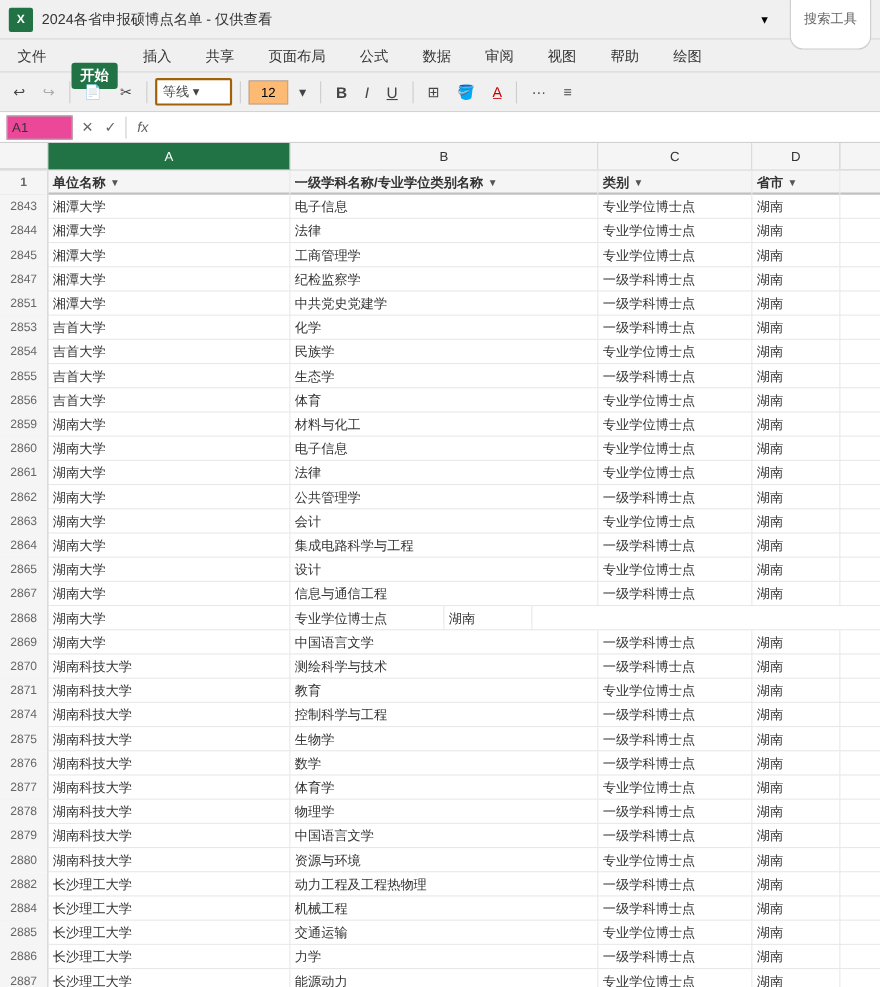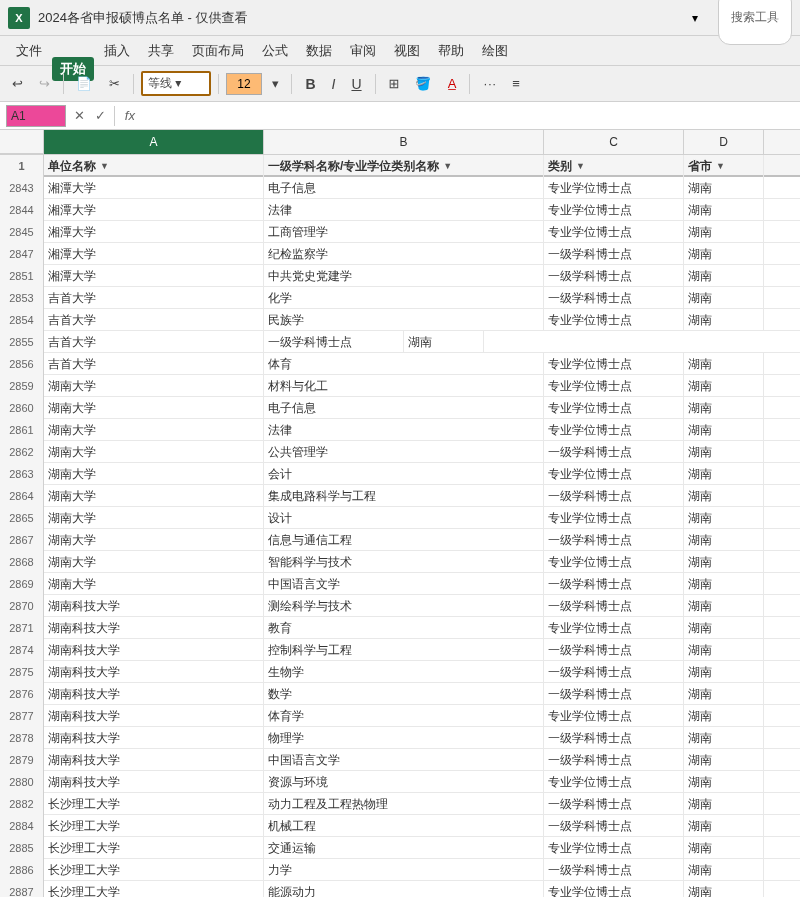--- a/index.html
+++ b/index.html
@@ -15,21 +15,21 @@
     }
     .title-bar .file-title { font-size: 13px; color: #333; flex: 1; }
     .title-bar .search-tool {
       background: white; border: 1px solid #ccc; border-radius: 12px; padding: 18px 12px;
       font-size: 12px; color: #666;
     }
 
     
     .menu-bar {
       display: flex; align-items: center; background: #f0f0f0; padding: 2px 8px; height: 30px;
-      border-bottom: 1px solid #d0d0d0; gap: 2px;
+      border-bottom: 1px solid #d0d0d0; gap: 15px;
     }
     .menu-item { padding: 3px 8px; font-size: 13px; color: #333; cursor: pointer; border-radius: 3px; }
     .menu-item.active { background: #217346; color: white; font-weight: bold; margin-top: 36px; }
 
     
     .toolbar {
       display: flex; align-items: center; background: #f0f0f0; padding: 3px 6px; height: 36px;
       border-bottom: 1px solid #d0d0d0; gap: 4px;
     }
     .toolbar-btn {
@@ -242,20 +242,21 @@
       <div class="data-row">
     <div class="row-num">2854</div>
     <div class="cell cell-a">吉首大学</div>
     <div class="cell cell-b">民族学</div>
     <div class="cell cell-c">专业学位博士点</div>
     <div class="cell cell-d">湖南</div>
   </div>
       <div class="data-row">
     <div class="row-num">2855</div>
     <div class="cell cell-a">吉首大学</div>
+    <div class="cell cell-b">生态学</div>
     <div class="cell cell-c">一级学科博士点</div>
     <div class="cell cell-d">湖南</div>
   </div>
       <div class="data-row">
     <div class="row-num">2856</div>
     <div class="cell cell-a">吉首大学</div>
     <div class="cell cell-b">体育</div>
     <div class="cell cell-c">专业学位博士点</div>
     <div class="cell cell-d">湖南</div>
   </div>
@@ -311,21 +312,20 @@
       <div class="data-row">
     <div class="row-num">2867</div>
     <div class="cell cell-a">湖南大学</div>
     <div class="cell cell-b">信息与通信工程</div>
     <div class="cell cell-c">一级学科博士点</div>
     <div class="cell cell-d">湖南</div>
   </div>
       <div class="data-row">
     <div class="row-num">2868</div>
     <div class="cell cell-a">湖南大学</div>
-    <div class="cell cell-b">智能科学与技术</div>
     <div class="cell cell-c">专业学位博士点</div>
     <div class="cell cell-d">湖南</div>
   </div>
       <div class="data-row">
     <div class="row-num">2869</div>
     <div class="cell cell-a">湖南大学</div>
     <div class="cell cell-b">中国语言文学</div>
     <div class="cell cell-c">一级学科博士点</div>
     <div class="cell cell-d">湖南</div>
   </div>

